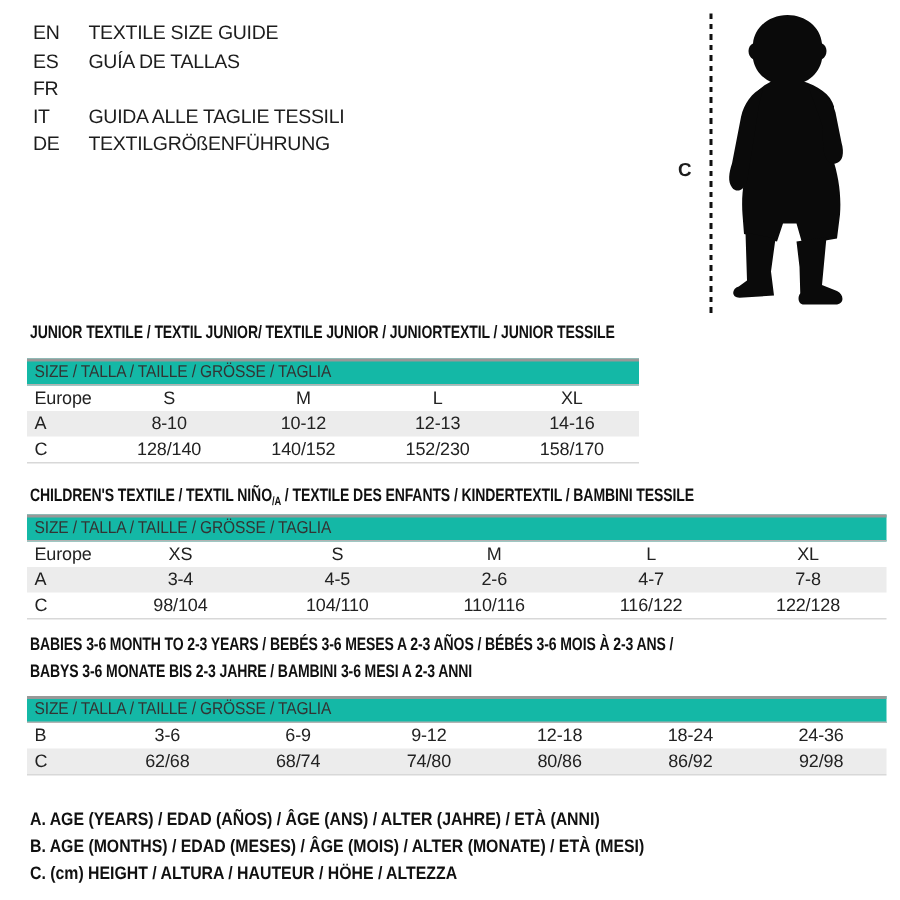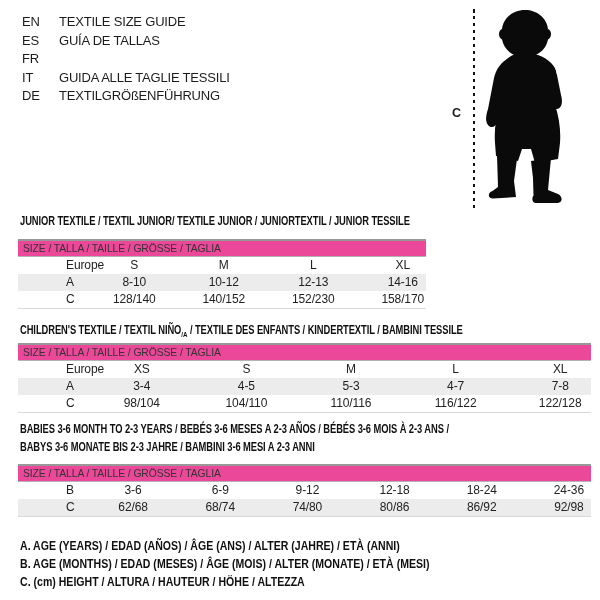--- a/index.html
+++ b/index.html
@@ -20,29 +20,29 @@
   .marker-c { left:452px; top:106px; font-size:12.5px; font-weight:bold; }
 
   
   .sec-title { left:20px; font-size:12px; font-weight:bold; white-space:nowrap;
                letter-spacing:-0.1px; transform:scaleX(0.78); transform-origin:0 0;
                line-height:18px; color:#101010; }
   .sub { font-size:8px; vertical-align:-2.5px; }
 
   
   .sgtable { left:18px; font-size:12px; color:#222; border-bottom:1px solid #d8d8d8; }
-  .hd { background:#ec4899; border-top:2px solid #989898; border-bottom:1px solid #b3b3b3;
+  .hd { background:#14b8a6; border-top:2px solid #989898; border-bottom:1px solid #b3b3b3;
         height:15px; line-height:15px; padding-left:5px; font-size:11.5px; color:#333;
         white-space:nowrap; }
   .hd .hdtxt { display:inline-block; transform:scaleX(0.9); transform-origin:0 50%; letter-spacing:-0.1px; }
   .row { display:grid; height:17px; line-height:17px; align-items:center; letter-spacing:-0.1px; }
   .cols5 { grid-template-columns:50px repeat(4,1fr); }
   .cols6 { grid-template-columns:50px repeat(5,1fr); }
   .cols7 { grid-template-columns:50px repeat(6,1fr); }
-  .row > span { text-align:center;margin-left:43px; }
+  .row > span { text-align:center; }
   .row > span:first-child { text-align:left; padding-left:5px; }
   .alt { background:#ececec; }
 
   
   .notes { left:20px; top:537px; font-size:12px; font-weight:bold; line-height:18px;
            white-space:nowrap; transform:scaleX(0.88); transform-origin:0 0; color:#101010; }
 </style>
 </head>
 <body>
 
@@ -115,21 +115,21 @@
     <span>XS</span>
     <span>S</span>
     <span>M</span>
     <span>L</span>
     <span>XL</span>
   </div>
   <div class="row cols6 alt">
     <span>A</span>
     <span>3-4</span>
     <span>4-5</span>
-    <span>5-3</span>
+    <span>2-6</span>
     <span>4-7</span>
     <span>7-8</span>
   </div>
   <div class="row cols6">
     <span>C</span>
     <span>98/104</span>
     <span>104/110</span>
     <span>110/116</span>
     <span>116/122</span>
     <span>122/128</span>

